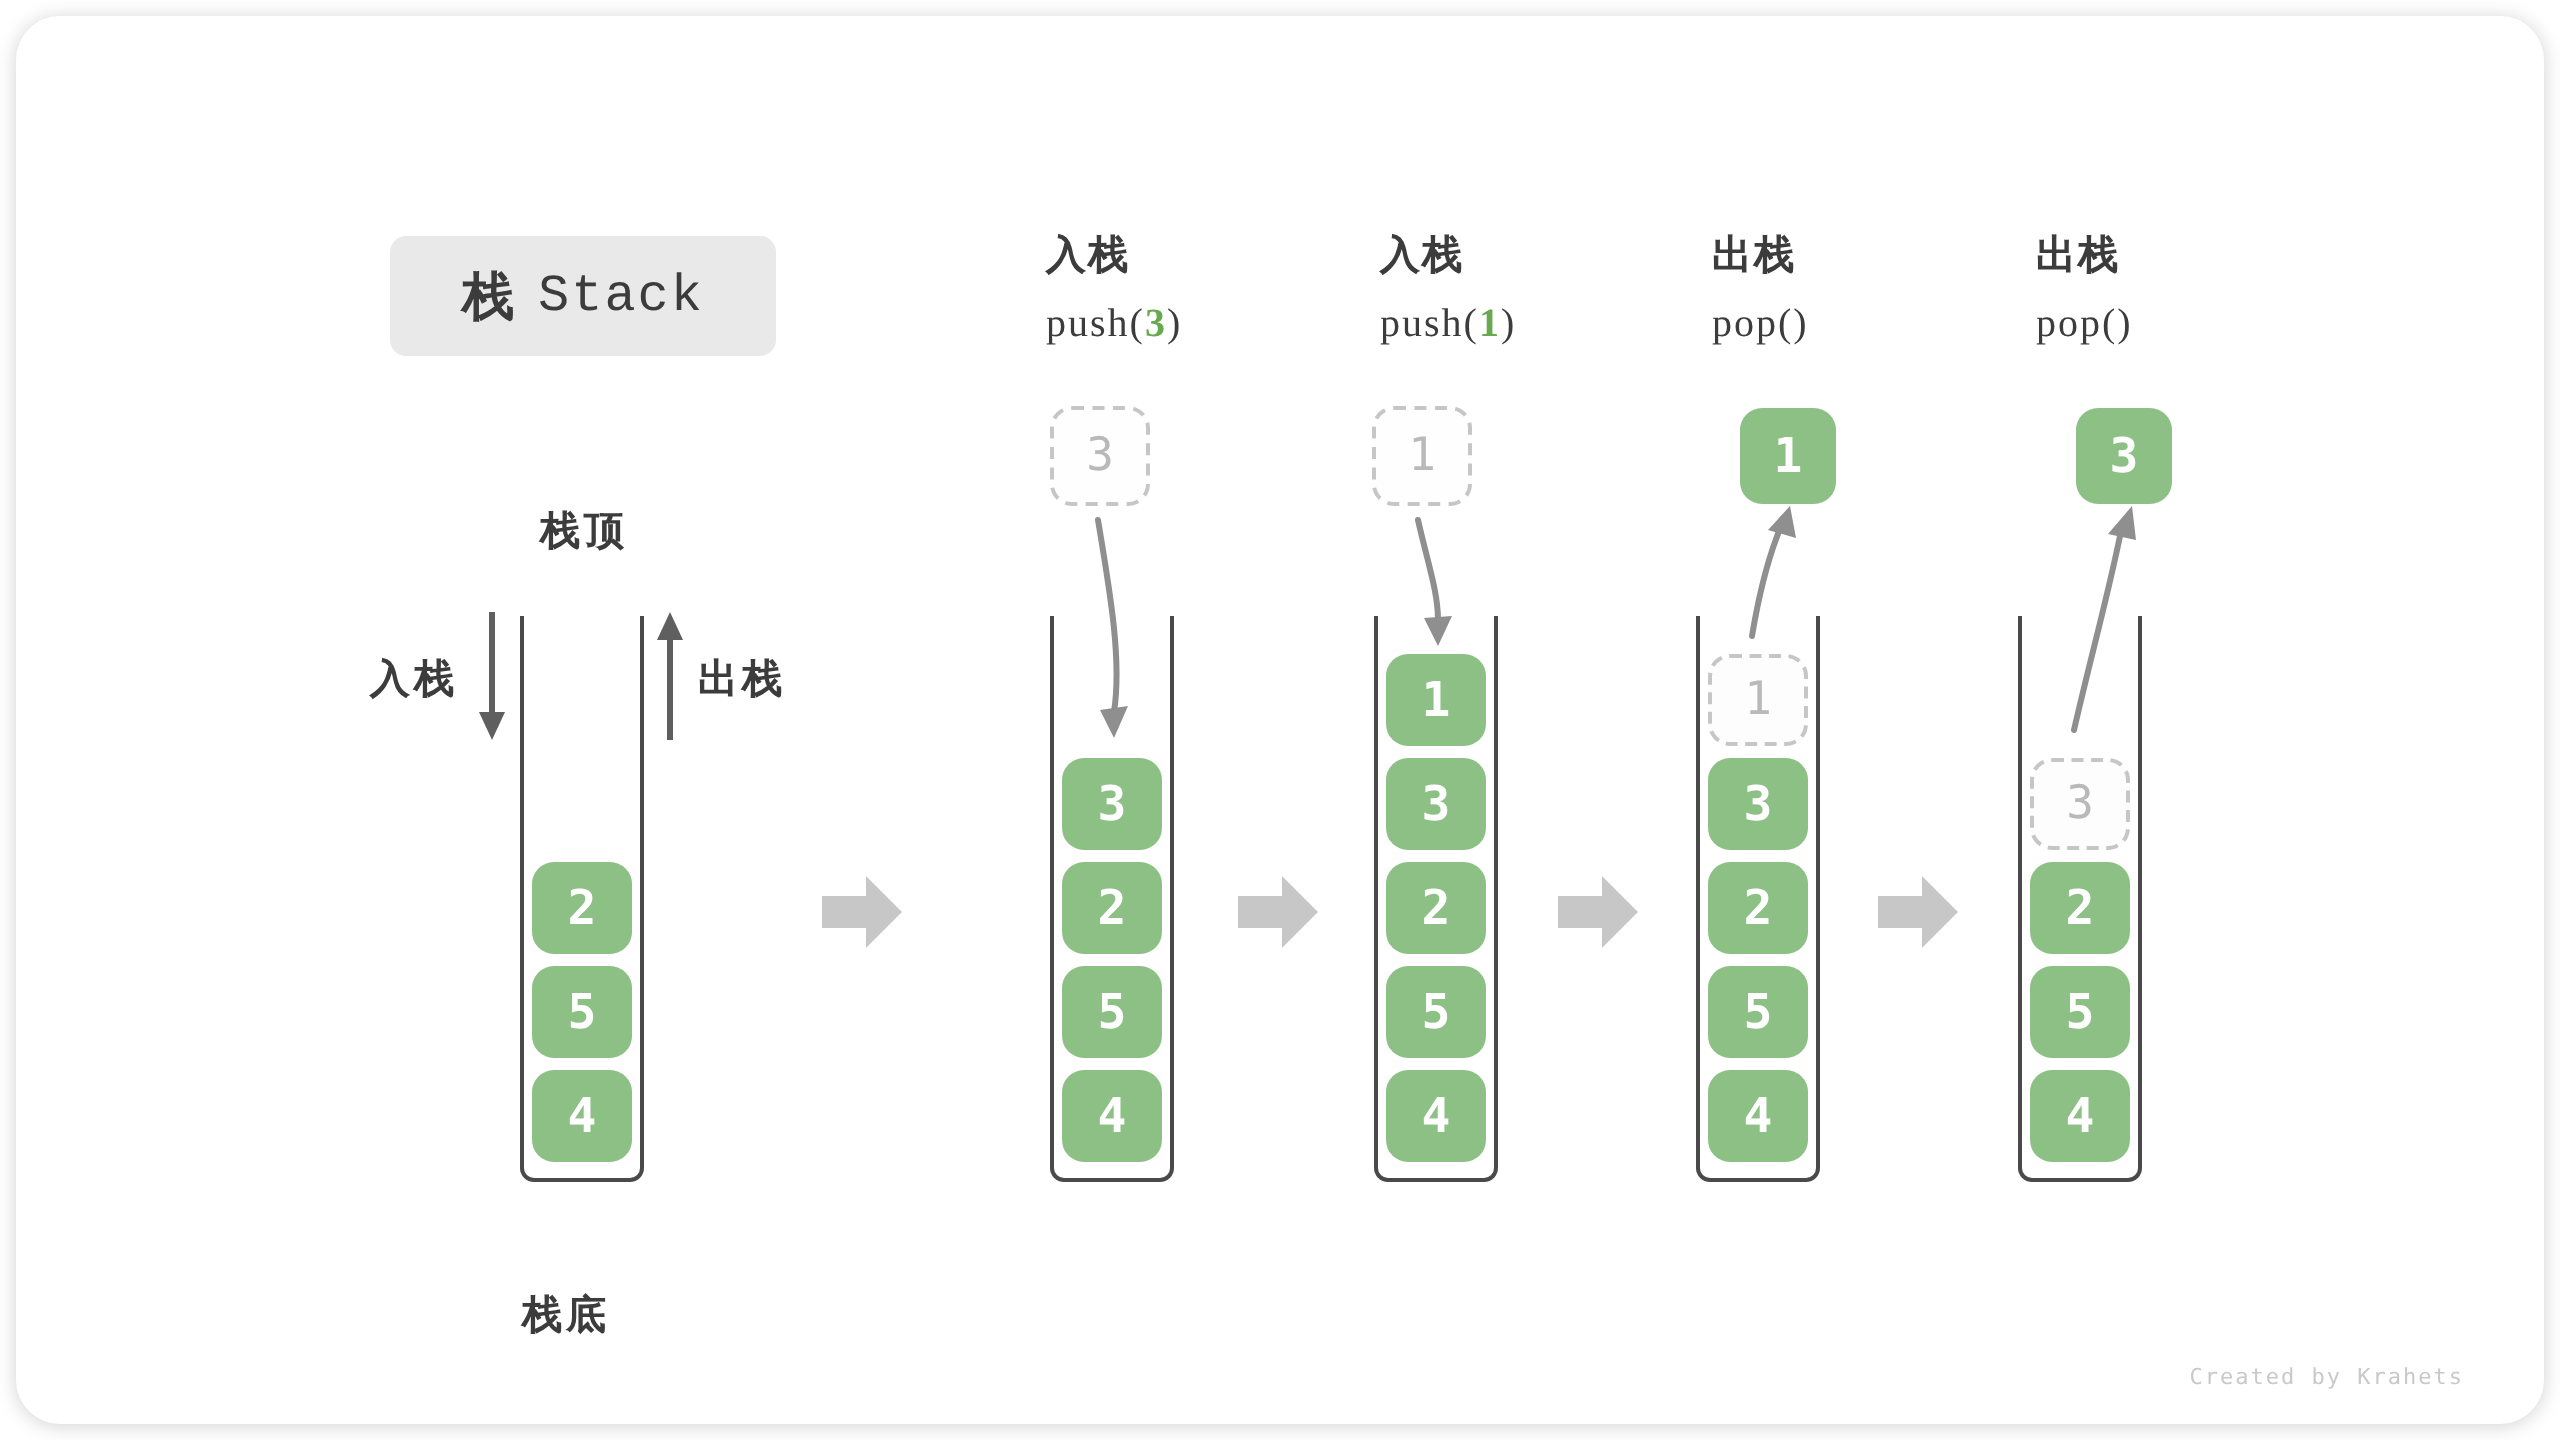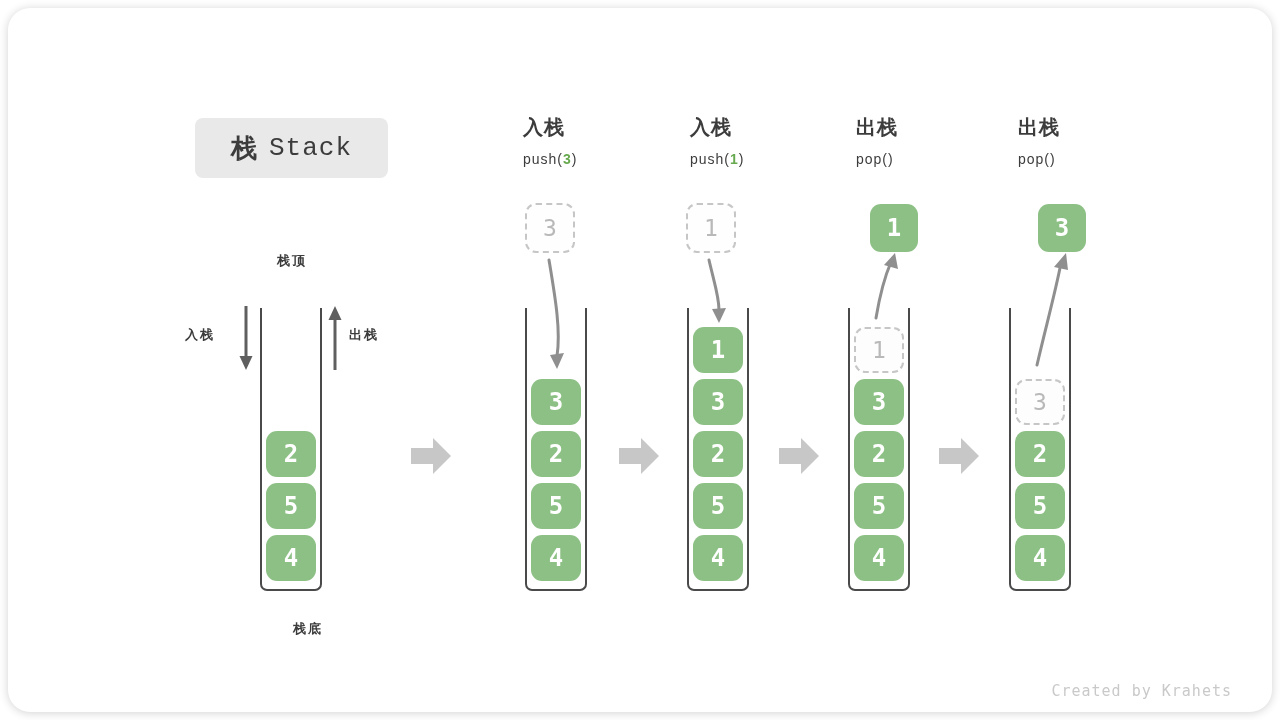--- a/index.html
+++ b/index.html
@@ -18,24 +18,24 @@
     position: absolute; left: 187px; top: 110px; width: 193px; height: 60px;
     background: var(--badge-bg); border-radius: 8px;
     display: flex; align-items: center; justify-content: center;
     color: var(--text-dark); font-size: 26px;
   }
   .title-badge .zh { font-weight: 700; }
   .title-badge .en { font-family: Liberation Mono, monospace; margin-left: 12px; letter-spacing: 1px; }
 
   .op { position: absolute; top: 106px; color: var(--text-dark); }
   .op .op-name { font-size: 20px; font-weight: 700; letter-spacing: 1px; }
-  .op .op-code { margin-top: 10px; font-family: Liberation Sans, sans-serif; font-size: 14px; letter-spacing: 1px; }
+  .op .op-code { margin-top: 10px; font-family: Liberation Serif, serif; font-size: 20px; letter-spacing: 1px; }
   .op .op-code .arg { color: var(--code-green); font-weight: 700; }
 
-  .side-label { position: absolute; color: var(--text-dark); font-size: 13px; font-weight: 700; letter-spacing: 2px; }
+  .side-label { position: absolute; color: var(--text-dark); font-size: 20px; font-weight: 700; letter-spacing: 2px; }
 
   .stack {
     position: absolute; top: 300px; width: 62px; height: 283px;
     border-left: 2px solid var(--wall); border-right: 2px solid var(--wall);
     border-bottom: 2px solid var(--wall);
     border-radius: 0 0 7px 7px; background: #ffffff;
   }
   .cell {
     position: absolute; left: 50%; transform: translateX(-50%);
     width: 50px; height: 46px; border-radius: 11px;
@@ -61,21 +61,21 @@
   }
   .float-box.solid {
     width: 48px; height: 48px; top: 196px;
     background: var(--cell-green); color: #ffffff; font-size: 24px; font-weight: 700;
   }
 
   .arrow-layer { position: absolute; left: 0; top: 0; width: 1280px; height: 720px; pointer-events: none; }
 
   .watermark {
     position: absolute; right: 40px; top: 674px;
-    font-family: "DejaVu Sans Mono", monospace; font-size: 15px;
+    font-family: "DejaVu Sans Mono", monospace; font-size: 11px;
     color: var(--watermark); letter-spacing: 1px;
   }
 </style>
 </head>
 <body>
 
 <div class="canvas">
   <div class="card">
 
     <div class="title-badge">
@@ -94,21 +94,21 @@
     <div class="op" style="left:848px">
       <div class="op-name">出栈</div>
       <div class="op-code"><span>pop(</span><span class="arg"></span><span>)</span></div>
     </div>
     <div class="op" style="left:1010px">
       <div class="op-name">出栈</div>
       <div class="op-code"><span>pop(</span><span class="arg"></span><span>)</span></div>
     </div>
 
     <div class="side-label" style="left:253px; top:244px; width:62px; text-align:center;">栈顶</div>
-    <div class="side-label" style="left:253px; top:612px; width:62px; text-align:right;">栈底</div>
+    <div class="side-label" style="left:253px; top:636px; width:62px; text-align:left;">栈底</div>
     <div class="side-label" style="left:177px; top:318px;">入栈</div>
     <div class="side-label" style="left:341px; top:318px;">出栈</div>
 
     <div class="stack" style="left:252px">
       <div class="cell s2">2</div>
       <div class="cell s1">5</div>
       <div class="cell s0">4</div>
     </div>
 
     <div class="float-box dashed" style="left:517px">3</div>

